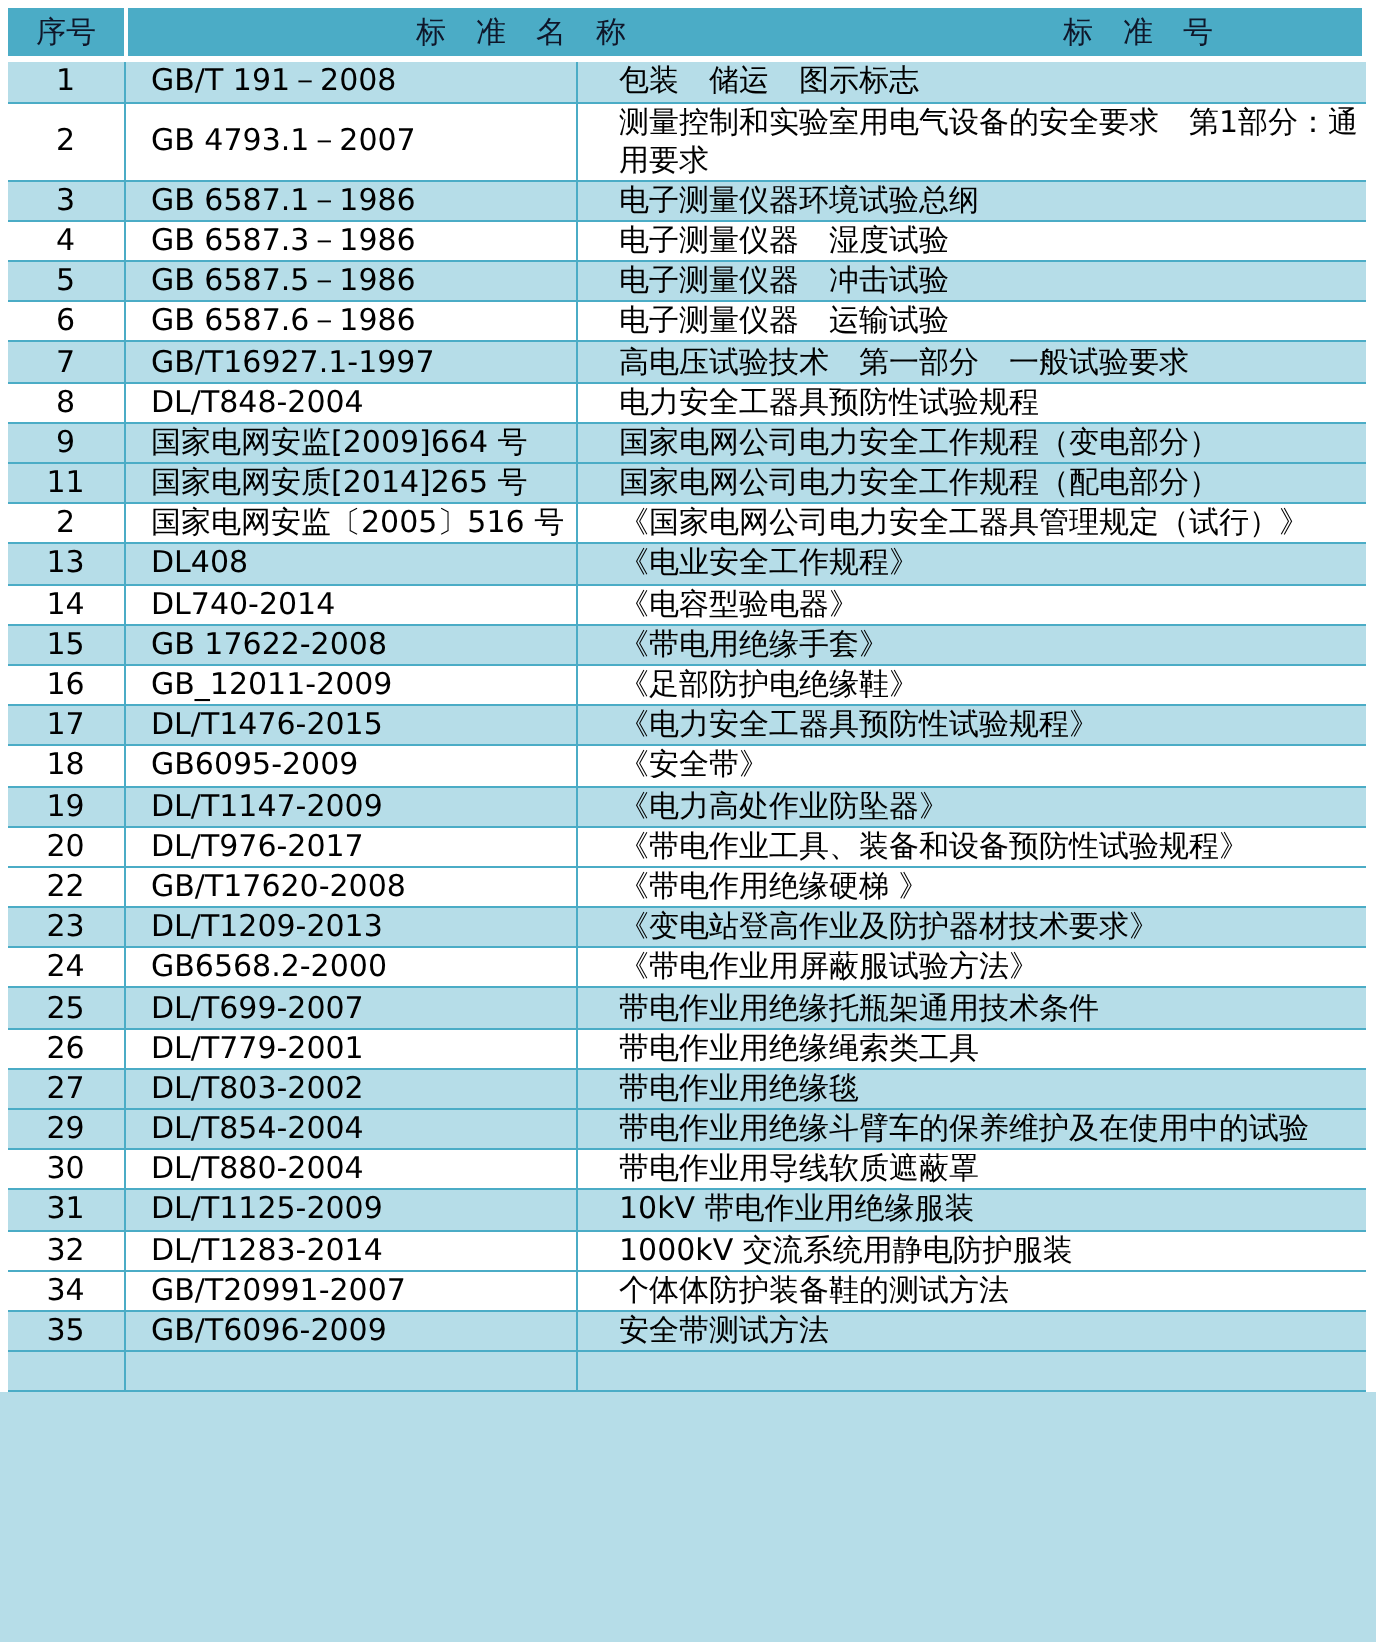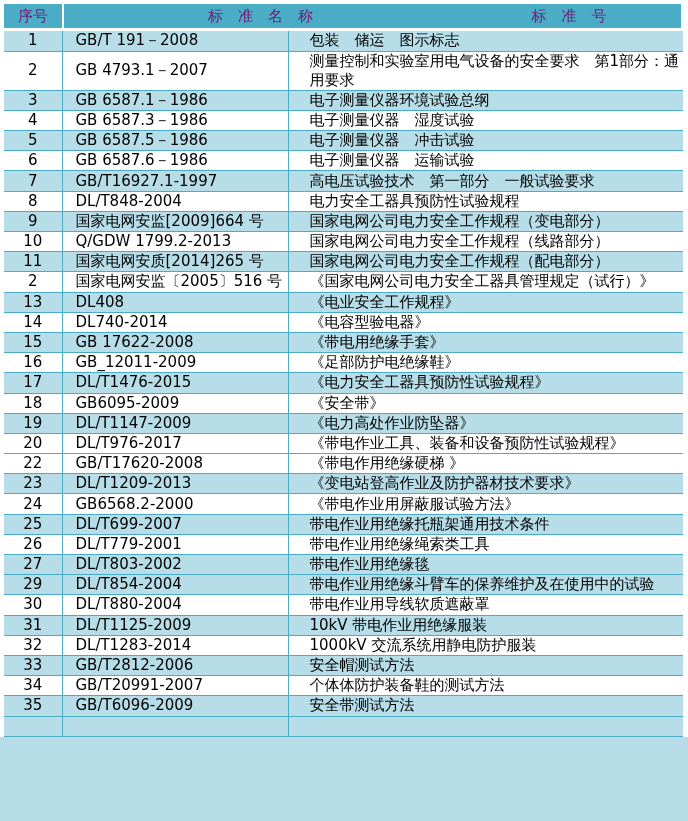--- a/index.html
+++ b/index.html
@@ -4,21 +4,21 @@
 <style>
   * { margin:0; padding:0; box-sizing:border-box; }
   html,body { width:688px; }
   body { font-family:"DejaVu Sans", sans-serif; }
   .page { width:688px; height:821px; background:#ffffff; display:flex; flex-direction:column; overflow:hidden; }
   .content { margin:4px 5px 0 4px; width:679px; }
 
   
   .hdr { display:flex; height:24px; margin-bottom:3px; }
   .hdr-cell {
-    background:var(--header-bg,#4BACC6); color:#701a75; font-size:15px;
+    background:var(--header-bg,#4BACC6); color:#0f172a; font-size:15px;
     display:flex; align-items:center; justify-content:center;
     white-space:nowrap; overflow:hidden;
   }
   .hdr-no  { width:58px; margin-right:2px; }
   .hdr-std { width:224px; margin-right:2px; }
   .hdr-name{ flex:1; }
 
   
   table.body { width:679px; border-collapse:collapse; table-layout:fixed; font-size:15px; color:#000; }
   col.c-no  { width:58px; }
@@ -99,25 +99,20 @@
           <tr class="w">
             <td class="no">8</td>
             <td class="std">DL/T848-2004</td>
             <td class="name">电力安全工器具预防性试验规程</td>
           </tr>
           <tr class="c">
             <td class="no">9</td>
             <td class="std">国家电网安监[2009]664 号</td>
             <td class="name">国家电网公司电力安全工作规程（变电部分）</td>
           </tr>
-          <tr class="w">
-            <td class="no">10</td>
-            <td class="std">Q/GDW 1799.2-2013</td>
-            <td class="name">国家电网公司电力安全工作规程（线路部分）</td>
-          </tr>
           <tr class="c">
             <td class="no">11</td>
             <td class="std">国家电网安质[2014]265 号</td>
             <td class="name">国家电网公司电力安全工作规程（配电部分）</td>
           </tr>
           <tr class="w">
             <td class="no">2</td>
             <td class="std">国家电网安监〔2005〕516 号</td>
             <td class="name">《国家电网公司电力安全工器具管理规定（试行）》</td>
           </tr>
@@ -204,25 +199,20 @@
           <tr class="c">
             <td class="no">31</td>
             <td class="std">DL/T1125-2009</td>
             <td class="name">10kV 带电作业用绝缘服装</td>
           </tr>
           <tr class="w">
             <td class="no">32</td>
             <td class="std">DL/T1283-2014</td>
             <td class="name">1000kV 交流系统用静电防护服装</td>
           </tr>
-          <tr class="c">
-            <td class="no">33</td>
-            <td class="std">GB/T2812-2006</td>
-            <td class="name">安全帽测试方法</td>
-          </tr>
           <tr class="w">
             <td class="no">34</td>
             <td class="std">GB/T20991-2007</td>
             <td class="name">个体体防护装备鞋的测试方法</td>
           </tr>
           <tr class="c">
             <td class="no">35</td>
             <td class="std">GB/T6096-2009</td>
             <td class="name">安全带测试方法</td>
           </tr>

